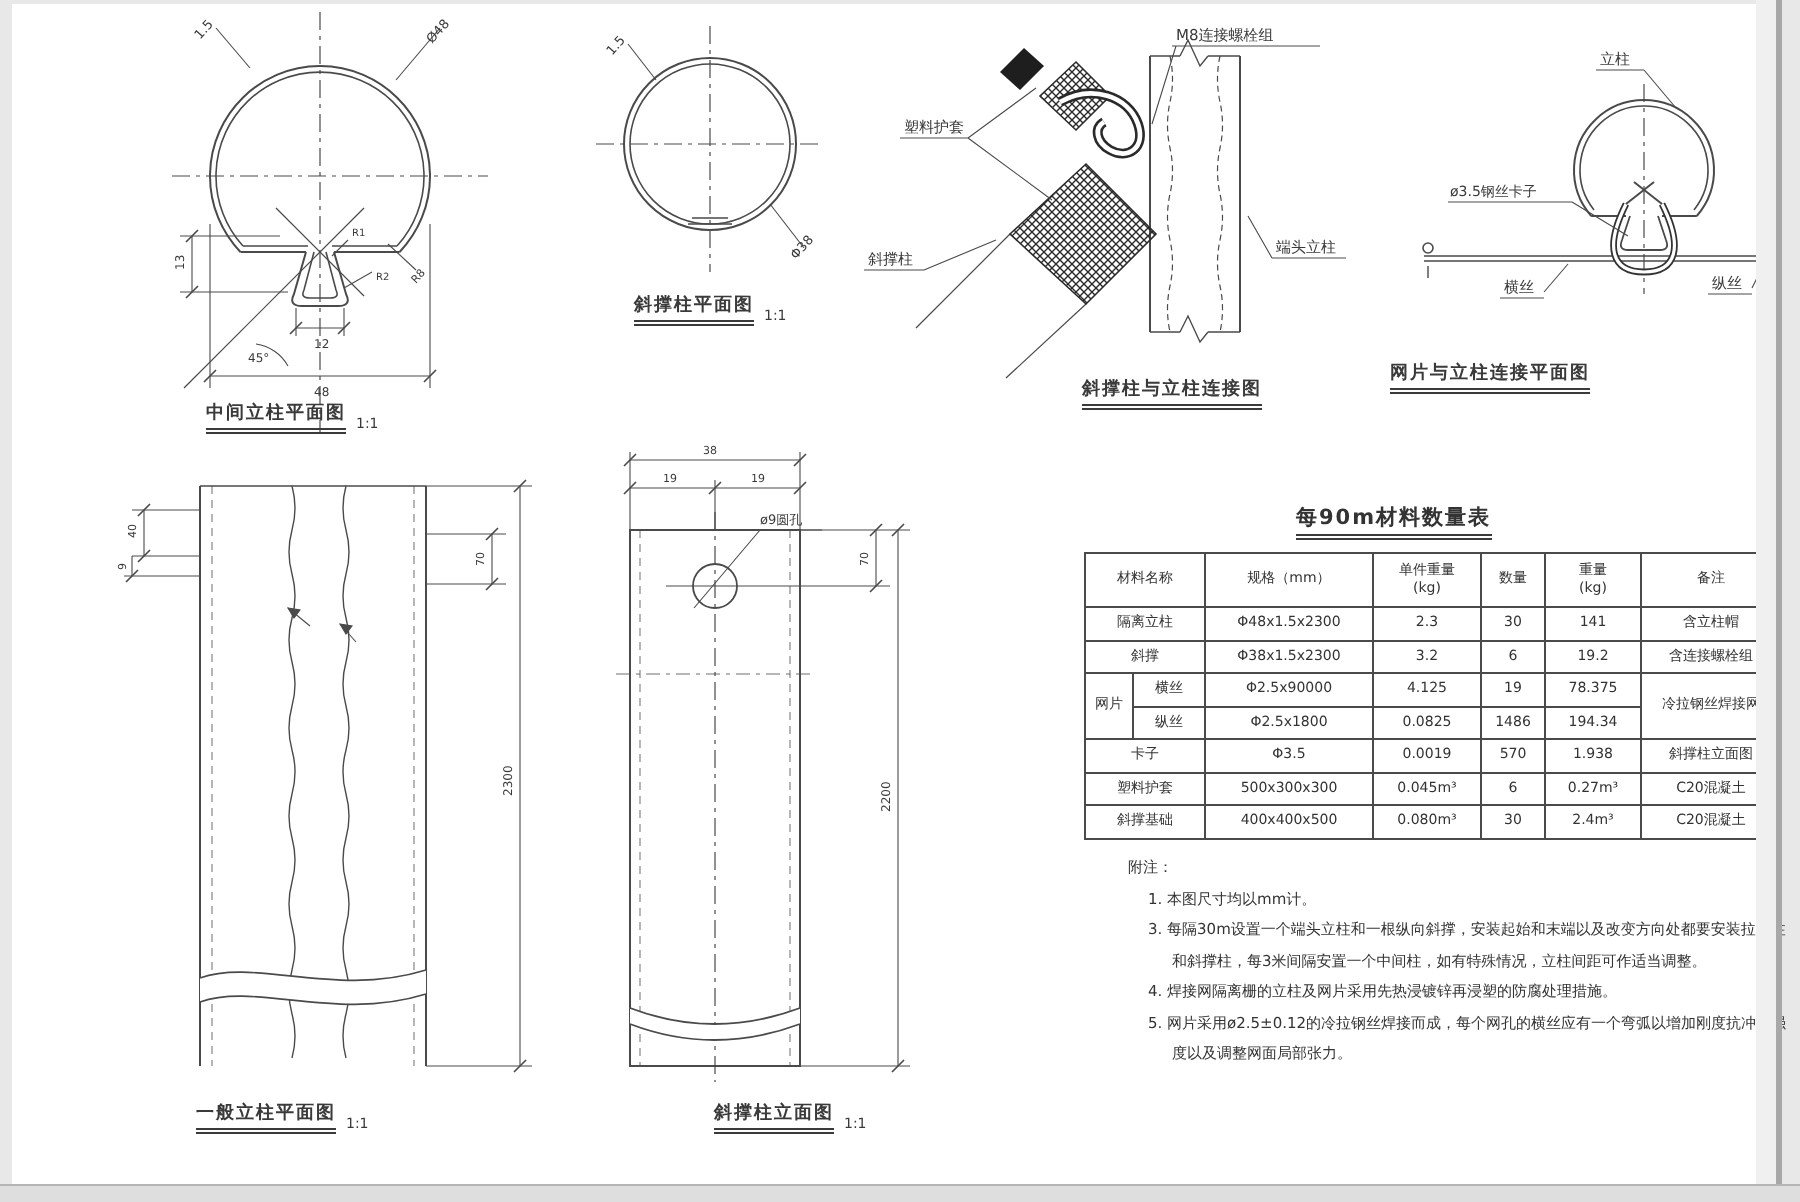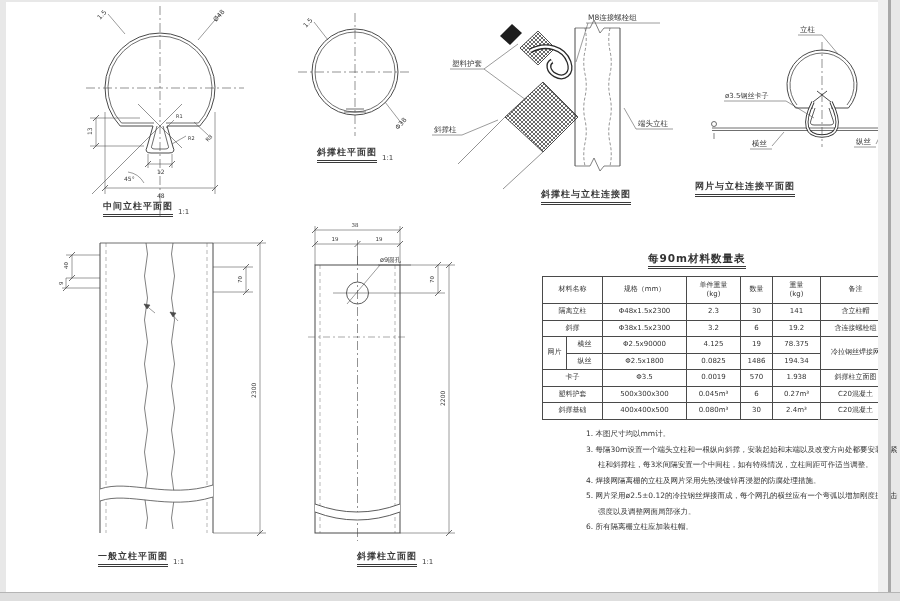--- a/index.html
+++ b/index.html
@@ -14,21 +14,21 @@
   .dt-text{font-size:9px;font-weight:bold;letter-spacing:1px;border-bottom:3px double #3a3a3a;padding-bottom:1px;color:#3a3a3a;}
   .dt-scale{font-size:7px;color:#3a3a3a;padding-bottom:1px;}
   .tbl-title-wrap{position:absolute;left:648px;top:247px;}
   .tbl-title{font-size:10.5px;font-weight:bold;letter-spacing:1px;border-bottom:3px double #3a3a3a;padding-bottom:2px;color:#333;}
   table.mat{position:absolute;left:542px;top:276px;border-collapse:collapse;table-layout:fixed;}
   table.mat td,table.mat th{border:1px solid #4a4a4a;font-size:7px;font-weight:normal;text-align:center;vertical-align:middle;padding:0 1px;line-height:1.3;color:#333;}
   table.mat tr.hdr td{height:26px;}
   table.mat tr.row td{height:15.5px;margin-left:44px;}
   .notes{position:absolute;left:562px;top:426px;width:338px;font-size:7.5px;line-height:15.5px;color:#333;}
   .note-head{margin-left:2px;}
-  .note-item{margin-left:24px;padding-left:12px;text-indent:-12px;}
+  .note-item{margin-left:12px;padding-left:12px;text-indent:-12px;}
 </style>
 </head>
 <body>
 
 <div class="stage">
   <div class="paper"></div>
 
   <svg style="left:70px;top:2px" width="235" height="222" viewBox="0 0 235 222">
     <g stroke="#4a4a4a" fill="none" stroke-width="1">
 
@@ -337,23 +337,23 @@
       <td>400x400x500</td>
       <td>0.080m³</td>
       <td>30</td>
       <td>2.4m³</td>
       <td>C20混凝土</td>
     </tr>
   </tbody>
     </table>
 
   <div class="notes">
+    <div class="note-head">附注：</div>
     <div class="note-item">1. 本图尺寸均以mm计。</div>
     <div class="note-item">3. 每隔30m设置一个端头立柱和一根纵向斜撑，安装起始和末端以及改变方向处都要安装拉紧柱和斜撑柱，每3米间隔安置一个中间柱，如有特殊情况，立柱间距可作适当调整。</div>
     <div class="note-item">4. 焊接网隔离栅的立柱及网片采用先热浸镀锌再浸塑的防腐处理措施。</div>
     <div class="note-item">5. 网片采用ø2.5±0.12的冷拉钢丝焊接而成，每个网孔的横丝应有一个弯弧以增加刚度抗冲击强度以及调整网面局部张力。</div>
-    <div class="note-item">6. 所有隔离栅立柱应加装柱帽。</div>
   </div>
 
   <div class="edge-col"></div>
   <div class="edge-line"></div>
   <div class="bottom-strip"></div>
 </div>
 
 </body></html>

